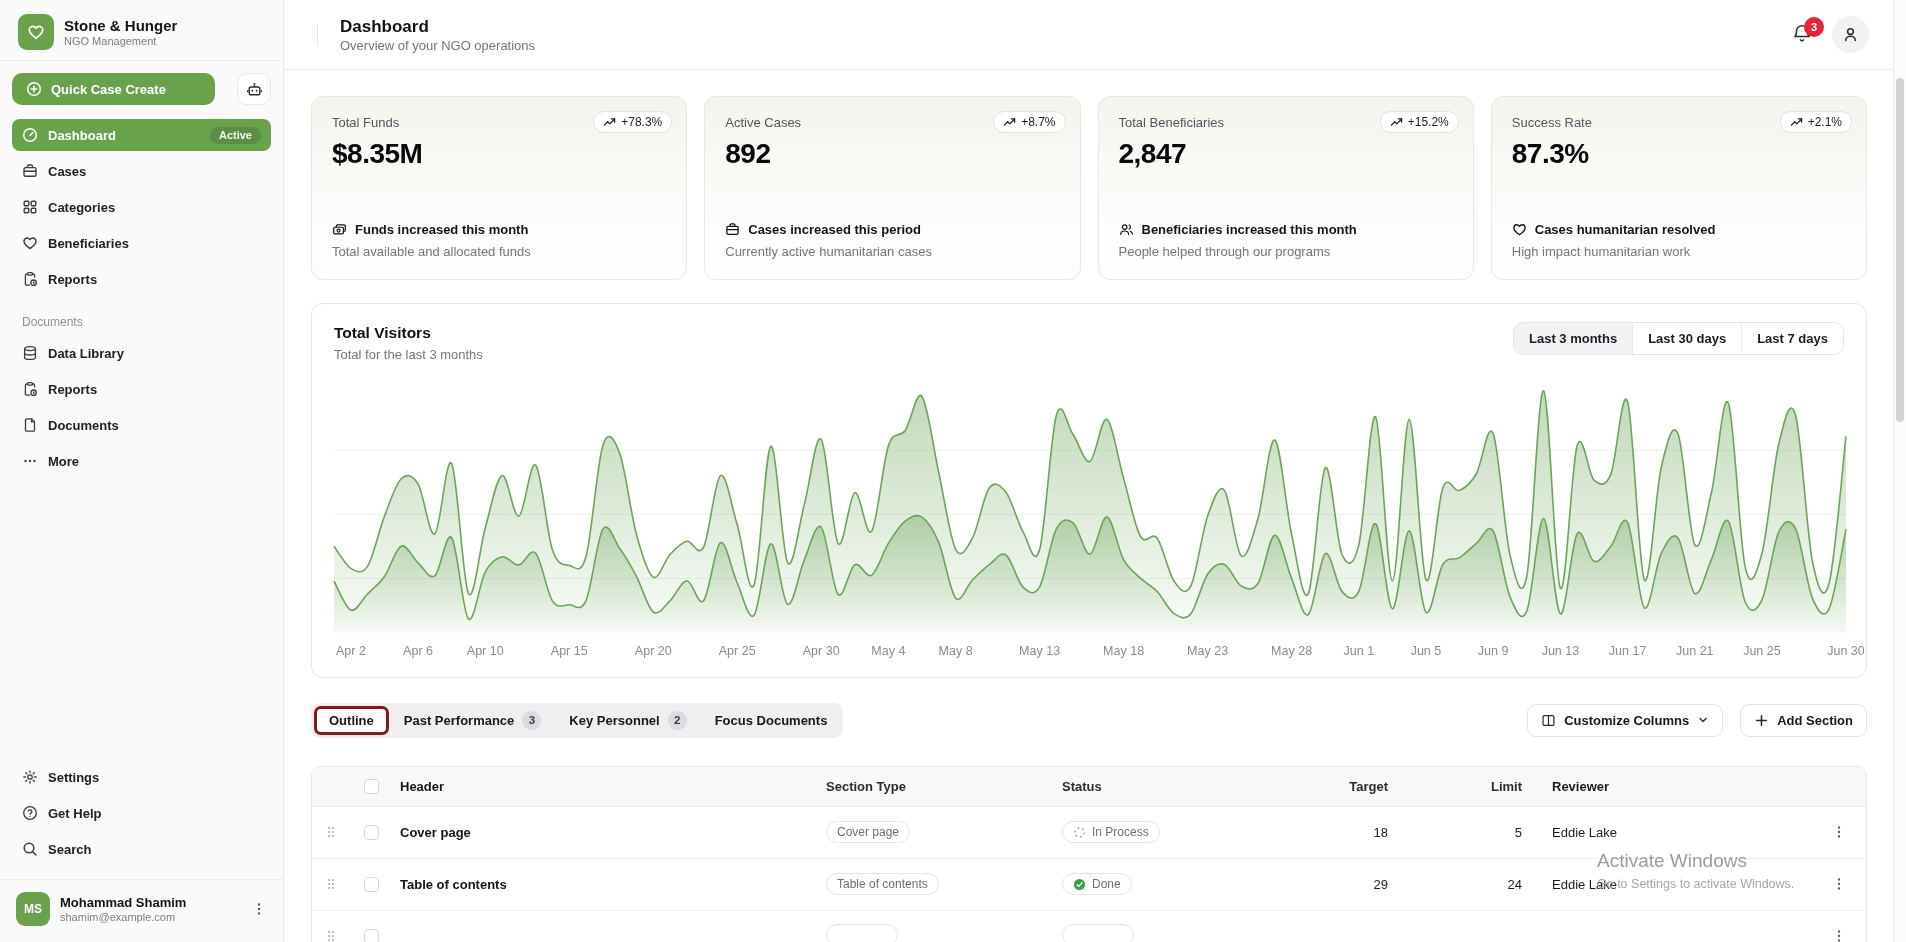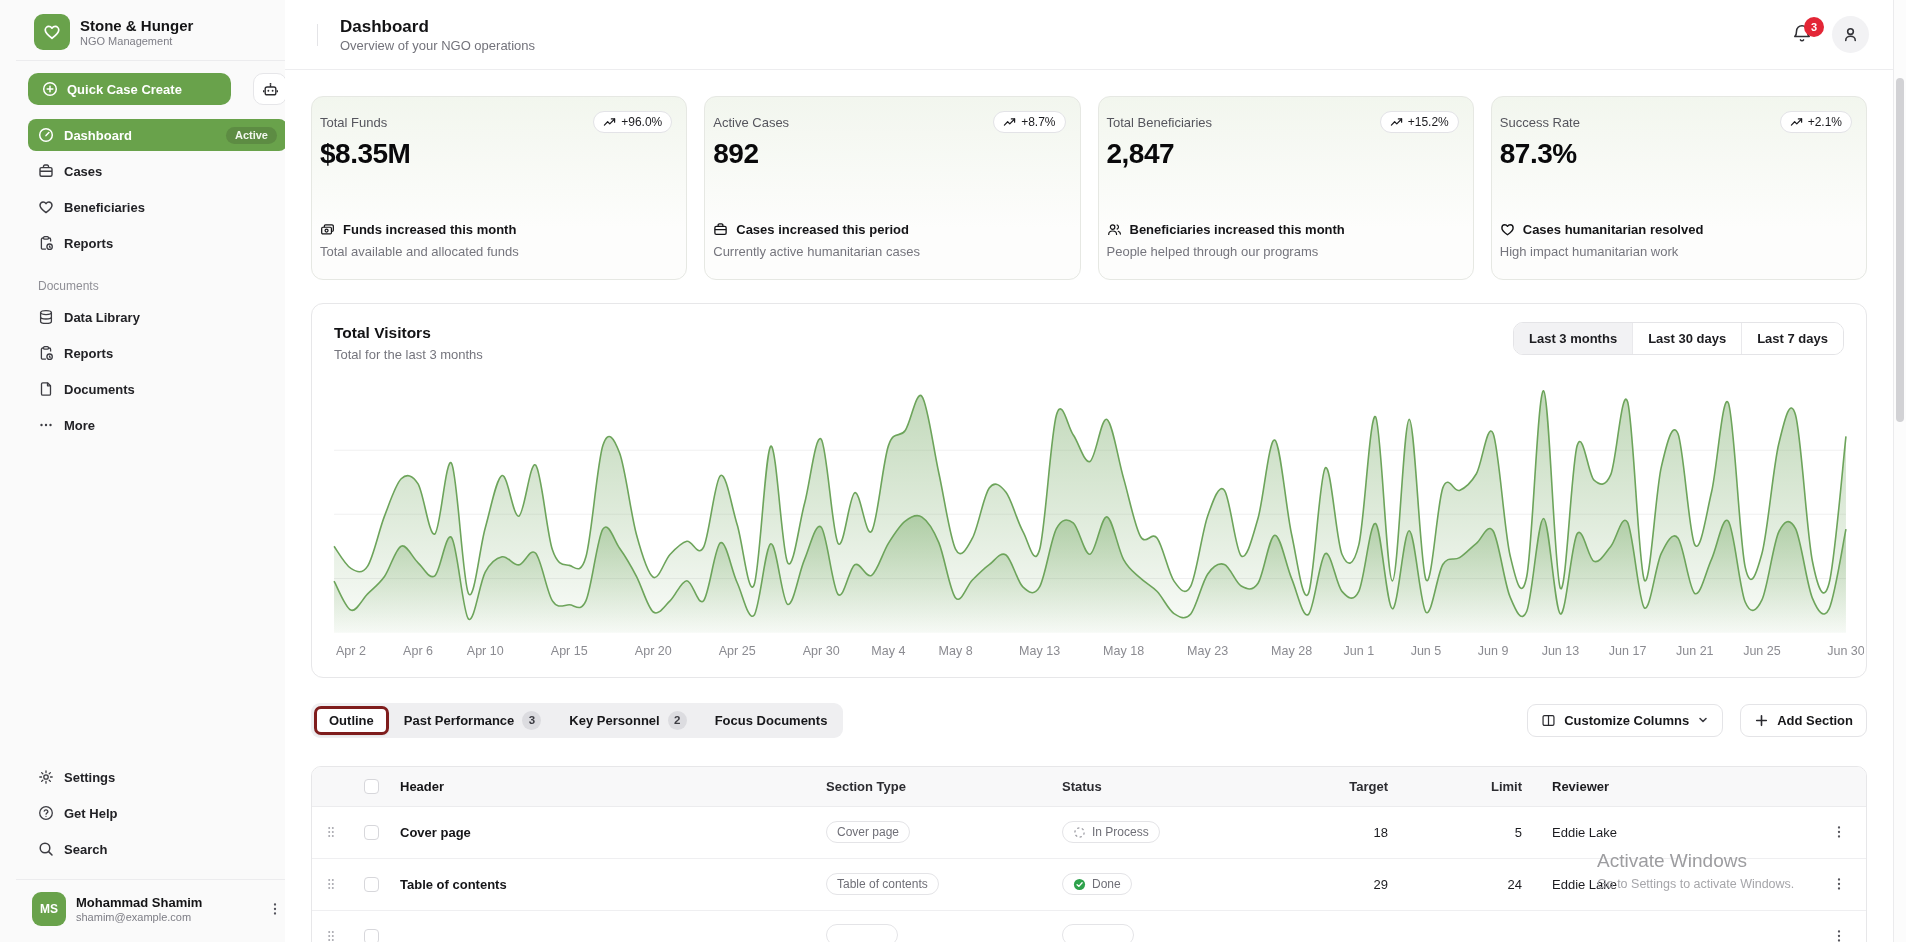--- a/index.html
+++ b/index.html
@@ -2,21 +2,21 @@
 <html><head>
 <meta charset="utf-8">
 <style>
   * { margin:0; padding:0; box-sizing:border-box; }
   html,body { width:1906px; height:942px; overflow:hidden; }
   body { font-family:"Liberation Sans","DejaVu Sans",sans-serif; font-size:13px; color:#18181b; background:#fafafa; position:relative; }
   .icon { display:inline-flex; align-items:center; justify-content:center; flex:0 0 auto; }
   .icon svg { width:100%; height:100%; display:block; }
 
   
-  #sidebar { position:absolute; left:16px; top:0; width:284px; height:942px; background:#fafafa; border-right:1px solid #e8e8ea; display:flex; flex-direction:column; padding:10px 12px 14px; }
+  #sidebar { position:absolute; left:0; top:0; width:284px; height:942px; background:#fafafa; border-right:1px solid #e8e8ea; display:flex; flex-direction:column; padding:10px 12px 14px; }
   .org-row { display:flex; align-items:center; gap:10px; padding:4px 6px 10px; }
   .logo-box { width:36px; height:36px; border-radius:9px; background:#69a24b; display:flex; align-items:center; justify-content:center; }
   .logo-box .icon { width:18px; height:18px; color:#fff; }
   .org-name { font-size:15px; font-weight:700; color:#141416; line-height:1.15; }
   .org-sub { font-size:11px; color:#7d7d85; }
   .side-div { height:1px; background:#ececee; margin:0 -12px 12px; }
   .quick-row { display:flex; gap:22px; margin-bottom:14px; }
   .quick-btn { flex:1; height:32px; border:none; border-radius:10px; background:#69a24b; color:#fff; font-weight:700; font-size:13px; display:flex; align-items:center; justify-content:flex-start; gap:9px; padding:0 14px; cursor:pointer; font-family:inherit; }
   .quick-btn .icon { width:16px; height:16px; }
   .bot-btn { width:34px; height:32px; border:1px solid #e6e6e9; background:#fff; border-radius:10px; display:flex; align-items:center; justify-content:center; color:#2d2d31; cursor:pointer; }
@@ -45,21 +45,21 @@
   .bell-wrap { position:relative; width:22px; height:22px; color:#2f2f34; cursor:pointer; }
   .bell-wrap .icon { width:20px; height:20px; }
   .notif-badge { position:absolute; top:-7px; right:-10px; min-width:20px; height:20px; border-radius:999px; background:#e32636; color:#fff; font-size:11px; font-weight:700; display:flex; align-items:center; justify-content:center; padding:0 5px; }
   .user-circle { width:37px; height:37px; border-radius:999px; background:#f2f2f4; display:flex; align-items:center; justify-content:center; color:#333338; cursor:pointer; }
   .user-circle .icon { width:19px; height:19px; }
 
   #content { padding:26px 26px 0; }
 
   
   #stats { display:grid; grid-template-columns:repeat(4,1fr); gap:17px; }
-  .stat-card { position:relative; border:1px solid #e6e8e3; border-radius:12px; background:linear-gradient(180deg,#f2f6ee 0%,#fdfdfc 72%); padding:18px 8px 20px; height:184px; display:flex; flex-direction:column; }
+  .stat-card { position:relative; border:1px solid #e6e8e3; border-radius:12px; background:linear-gradient(180deg,#f2f6ee 0%,#fdfdfc 72%); padding:18px 20px 20px; height:184px; display:flex; flex-direction:column; }
   .stat-label { font-size:13px; color:#55555d; }
   .trend-pill { position:absolute; right:14px; top:14px; display:inline-flex; align-items:center; gap:5px; border:1px solid #e3e3e7; background:#fff; border-radius:999px; padding:3px 9px; font-size:12px; color:#1b1b1f; }
   .trend-pill .icon { width:13px; height:13px; color:#1b1b1f; }
   .stat-value { font-size:28px; font-weight:700; letter-spacing:-0.5px; color:#09090b; margin-top:8px; }
   .stat-foot { margin-top:auto; }
   .stat-foot-title { display:flex; align-items:center; gap:8px; font-weight:700; font-size:13px; color:#141417; }
   .stat-foot-title .icon { width:15px; height:15px; color:#141417; }
   .stat-foot-desc { font-size:13px; color:#75757d; margin-top:7px; }
 
   
@@ -167,20 +167,31 @@
         <span class="icon">
           <svg viewBox="0 0 16 16" fill="none" stroke="currentColor" stroke-width="1.4">
             <rect x="2" y="4.6" width="12" height="8.6" rx="1.5"></rect>
             <path d="M5.5 4.6V3.3A1.3 1.3 0 0 1 6.8 2h2.4a1.3 1.3 0 0 1 1.3 1.3v1.3M2 8.2h12"></path>
           </svg>
         </span>
         <span>Cases</span>
       </div>
       <div class="nav-item">
         <span class="icon">
+          <svg viewBox="0 0 16 16" fill="none" stroke="currentColor" stroke-width="1.4">
+            <rect x="2.2" y="2.2" width="4.6" height="4.6" rx="1"></rect>
+            <rect x="9.2" y="2.2" width="4.6" height="4.6" rx="1"></rect>
+            <rect x="2.2" y="9.2" width="4.6" height="4.6" rx="1"></rect>
+            <rect x="9.2" y="9.2" width="4.6" height="4.6" rx="1"></rect>
+          </svg>
+        </span>
+        <span>Categories</span>
+      </div>
+      <div class="nav-item">
+        <span class="icon">
           <svg viewBox="0 0 16 16" fill="none" stroke="currentColor" stroke-width="1.5" stroke-linejoin="round">
             <path d="M8 13.6C5.2 11.6 2 9.3 2 6.3 2 4.5 3.4 3 5.1 3 6.2 3 7.3 3.6 8 4.6 8.7 3.6 9.8 3 10.9 3 12.6 3 14 4.5 14 6.3c0 3-3.2 5.3-6 7.3z"></path>
           </svg>
         </span>
         <span>Beneficiaries</span>
       </div>
       <div class="nav-item">
         <span class="icon">
           <svg viewBox="0 0 16 16" fill="none" stroke="currentColor" stroke-width="1.3">
             <path d="M10.4 3h.9a1.3 1.3 0 0 1 1.3 1.3v2.2M5.6 3h-.9A1.3 1.3 0 0 0 3.4 4.3v8.6a1.3 1.3 0 0 0 1.3 1.3h3.2"></path>
@@ -314,21 +325,21 @@
     <section id="stats">
         <article class="stat-card">
           <div class="stat-label">Total Funds</div>
           <span class="trend-pill">
             <span class="icon">
               <svg viewBox="0 0 14 14" fill="none" stroke="currentColor" stroke-width="1.3" stroke-linecap="round" stroke-linejoin="round">
                 <path d="M1.5 9.8 5 6.2l2.3 2.3L12.5 3.2"></path>
                 <path d="M9 3.2h3.5v3.5"></path>
               </svg>
             </span>
-            <span>+96.0%</span>
+            <span>+78.3%</span>
           </span>
           <div class="stat-value">$8.35M</div>
           <div class="stat-foot">
             <div class="stat-foot-title">
               <span class="icon">
                 <svg viewBox="0 0 16 16" fill="none" stroke="currentColor" stroke-width="1.3">
                   <rect x="1.8" y="5.6" width="10.4" height="7" rx="1.2"></rect>
                   <path d="M4.6 5.6V4.3A1.3 1.3 0 0 1 5.9 3h6.9a1.4 1.4 0 0 1 1.4 1.4v4.3a1.3 1.3 0 0 1-1.3 1.3"></path>
                   <circle cx="7" cy="9.1" r="1.6"></circle>
                 </svg>

